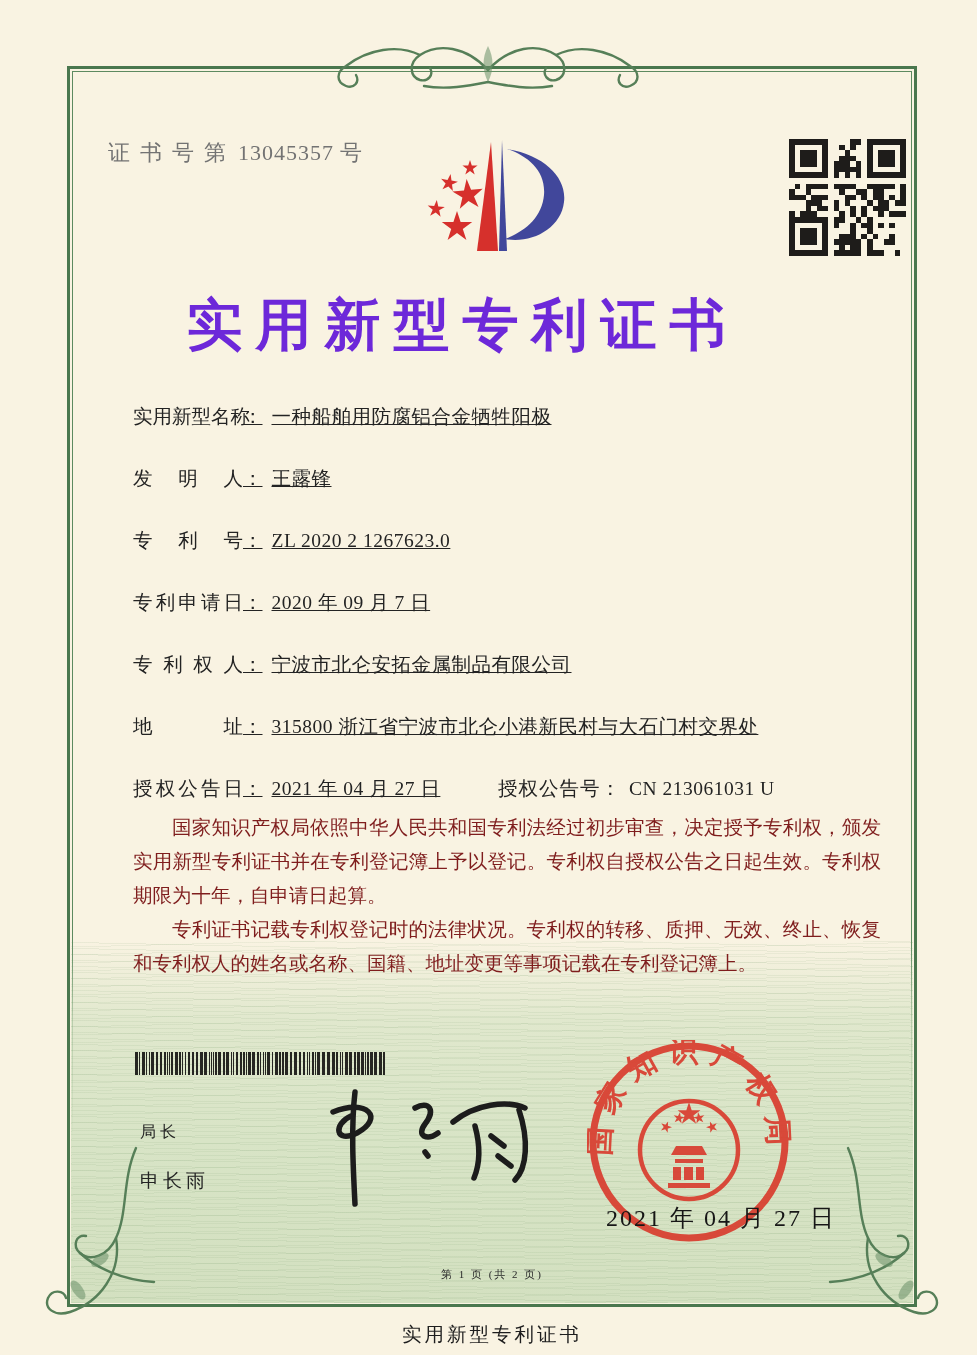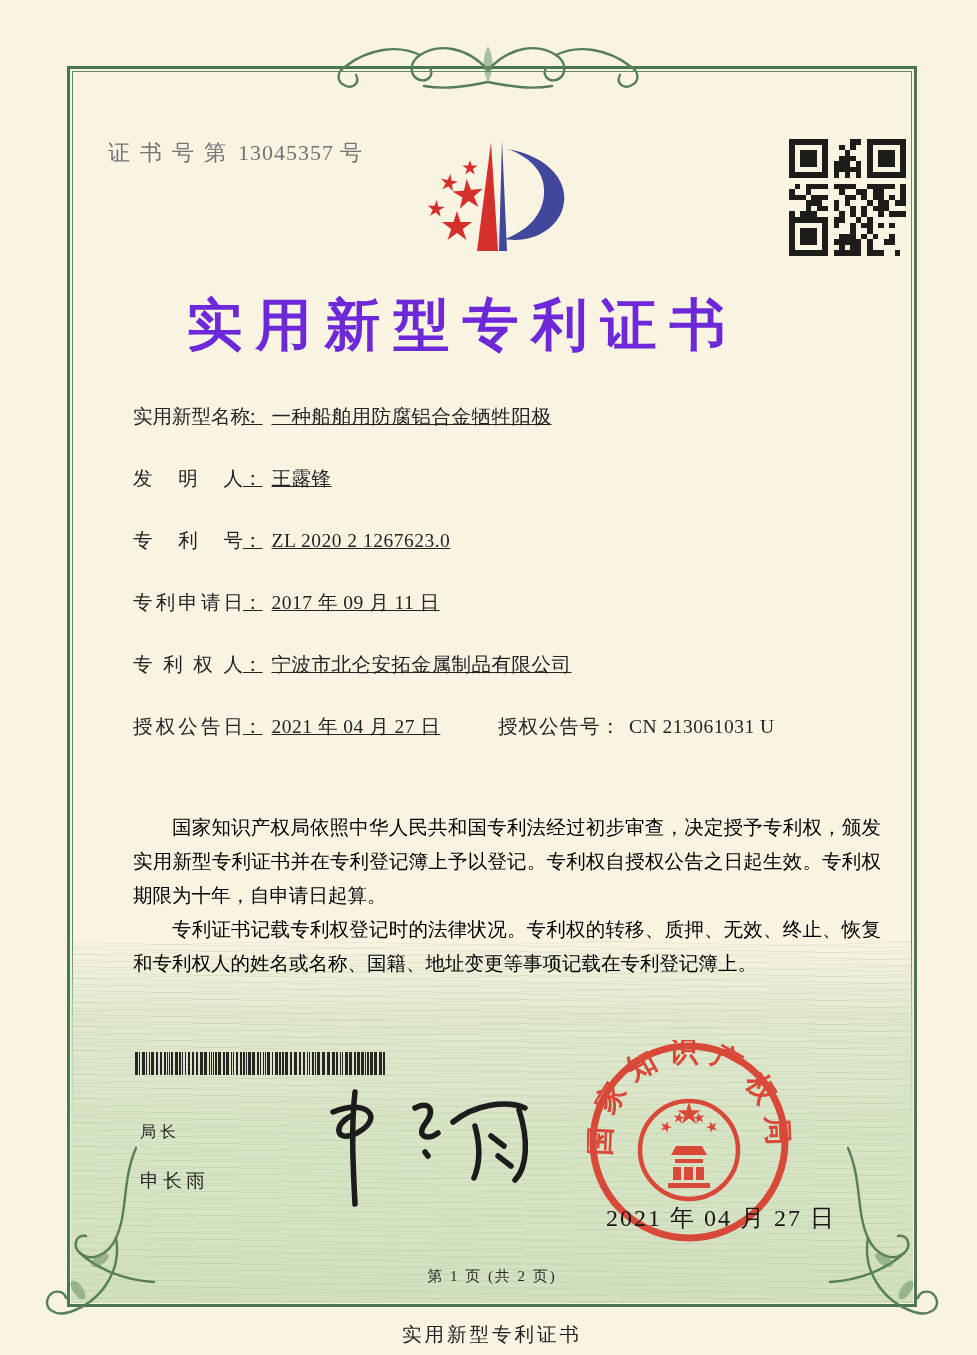--- a/index.html
+++ b/index.html
@@ -52,36 +52,36 @@
     display:inline-block;width:110px;text-align:justify;text-align-last:justify;
     vertical-align:top;
   }
   .row .colon{margin-right:9px;}
   .row .val{letter-spacing:.5px;}
   .row .pair2{position:absolute;left:357px;top:0;margin-left:8px;}
   .pair2 .lbl2{letter-spacing:1px;}
   
   .body-text{
     position:absolute;left:133px;top:811px;width:748px;font-size:19.5px;
-    line-height:34px;text-align:justify;color:#000000;
+    line-height:34px;text-align:justify;color:#7f1d1d;
   }
   .body-text p{text-indent:2em;}
   
   .barcode{position:absolute;left:135px;top:1052px;width:253px;height:23px;}
   .director-label{position:absolute;left:140px;top:1122px;font-size:16px;letter-spacing:4px;}
   .director-name{position:absolute;left:140px;top:1168px;font-size:19px;letter-spacing:4px;}
   .signature{position:absolute;left:295px;top:1078px;width:235px;height:140px;}
   .seal{position:absolute;left:587px;top:1040px;width:205px;height:205px;opacity:.9;}
   .seal-date{
     position:absolute;left:606px;top:1202px;font-size:24px;letter-spacing:2px;
     color:#161616;z-index:5;
   }
   .page-info{
     position:absolute;left:67px;width:850px;top:1267px;text-align:center;
-    font-size:15px;letter-spacing:2px;color:#2a2a2a;z-index:4;
+    font-size:11px;letter-spacing:2px;color:#2a2a2a;z-index:4;
   }
   .back-note{
     position:absolute;left:67px;width:850px;top:1321px;text-align:center;
     font-size:19.5px;letter-spacing:3px;color:#1e1e1e;
   }
 </style>
 </head>
 <body style="--frame-green: #4a774e; --band-green: #d8e4c6; --seal-red: #d9392b; --logo-red: #d6302c; --logo-blue: #41479b; --ink: #232323; --paper: #f9f3e2;">
 
 <div class="page">
@@ -370,24 +370,27 @@
     <div class="row">
       <span class="lbl">实用新型名称</span><span class="colon">：</span><span class="val">一种船舶用防腐铝合金牺牲阳极</span>
     </div>
     <div class="row">
       <span class="lbl">发明人</span><span class="colon">：</span><span class="val">王露锋</span>
     </div>
     <div class="row">
       <span class="lbl">专利号</span><span class="colon">：</span><span class="val">ZL 2020 2 1267623.0</span>
     </div>
     <div class="row">
-      <span class="lbl">专利申请日</span><span class="colon">：</span><span class="val">2017 年 09 月 11 日</span>
+      <span class="lbl">专利申请日</span><span class="colon">：</span><span class="val">2020 年 09 月 7 日</span>
     </div>
     <div class="row">
       <span class="lbl">专利权人</span><span class="colon">：</span><span class="val">宁波市北仑安拓金属制品有限公司</span>
+    </div>
+    <div class="row">
+      <span class="lbl">地址</span><span class="colon">：</span><span class="val">315800 浙江省宁波市北仑小港新民村与大石门村交界处</span>
     </div>
     <div class="row">
       <span class="lbl">授权公告日</span><span class="colon">：</span><span class="val">2021 年 04 月 27 日</span>
       <span class="pair2">
         <span class="lbl2">授权公告号</span><span class="colon">：</span><span class="val">CN 213061031 U</span>
       </span>
     </div>
   </div>
 
   <div class="body-text">

